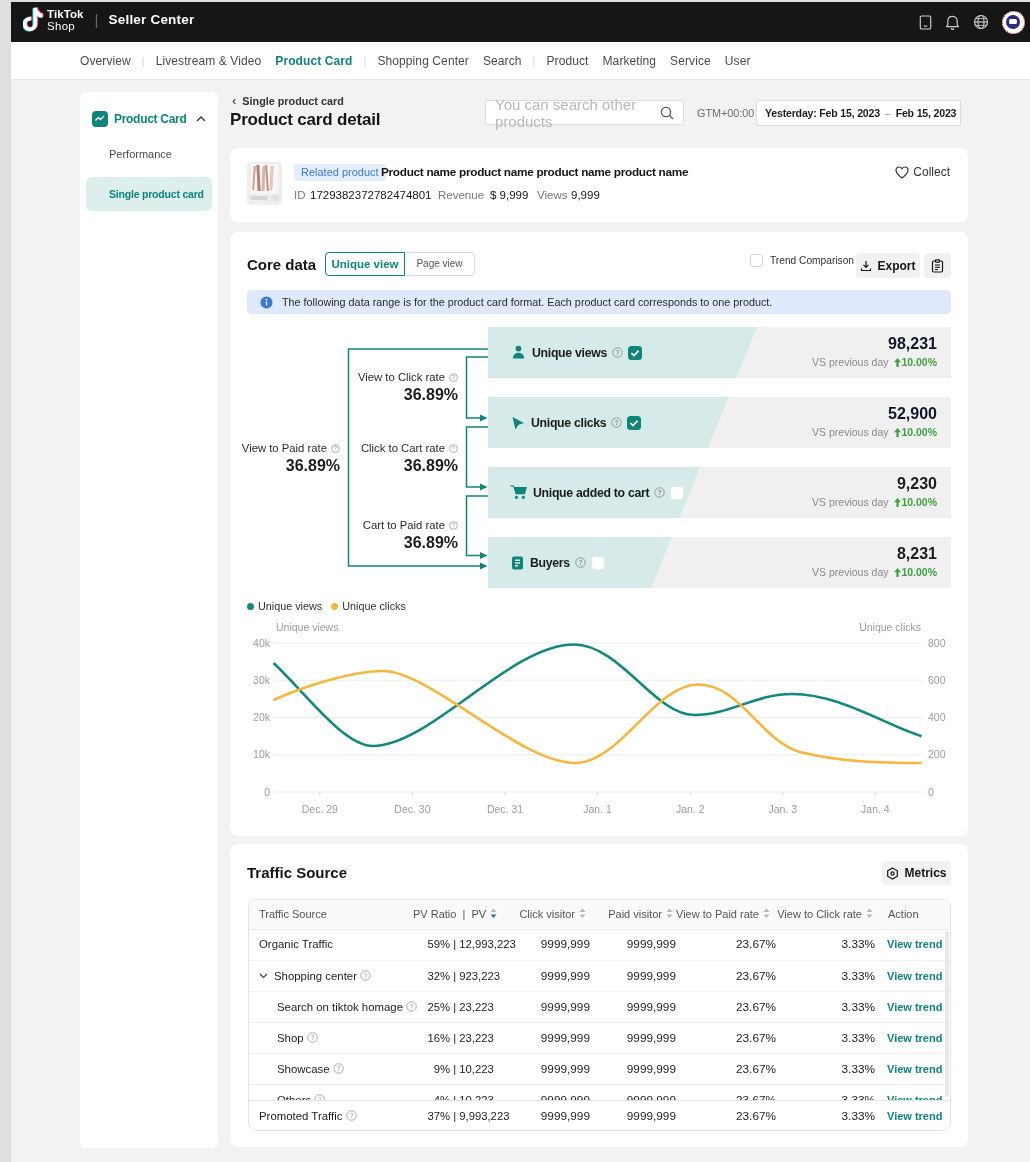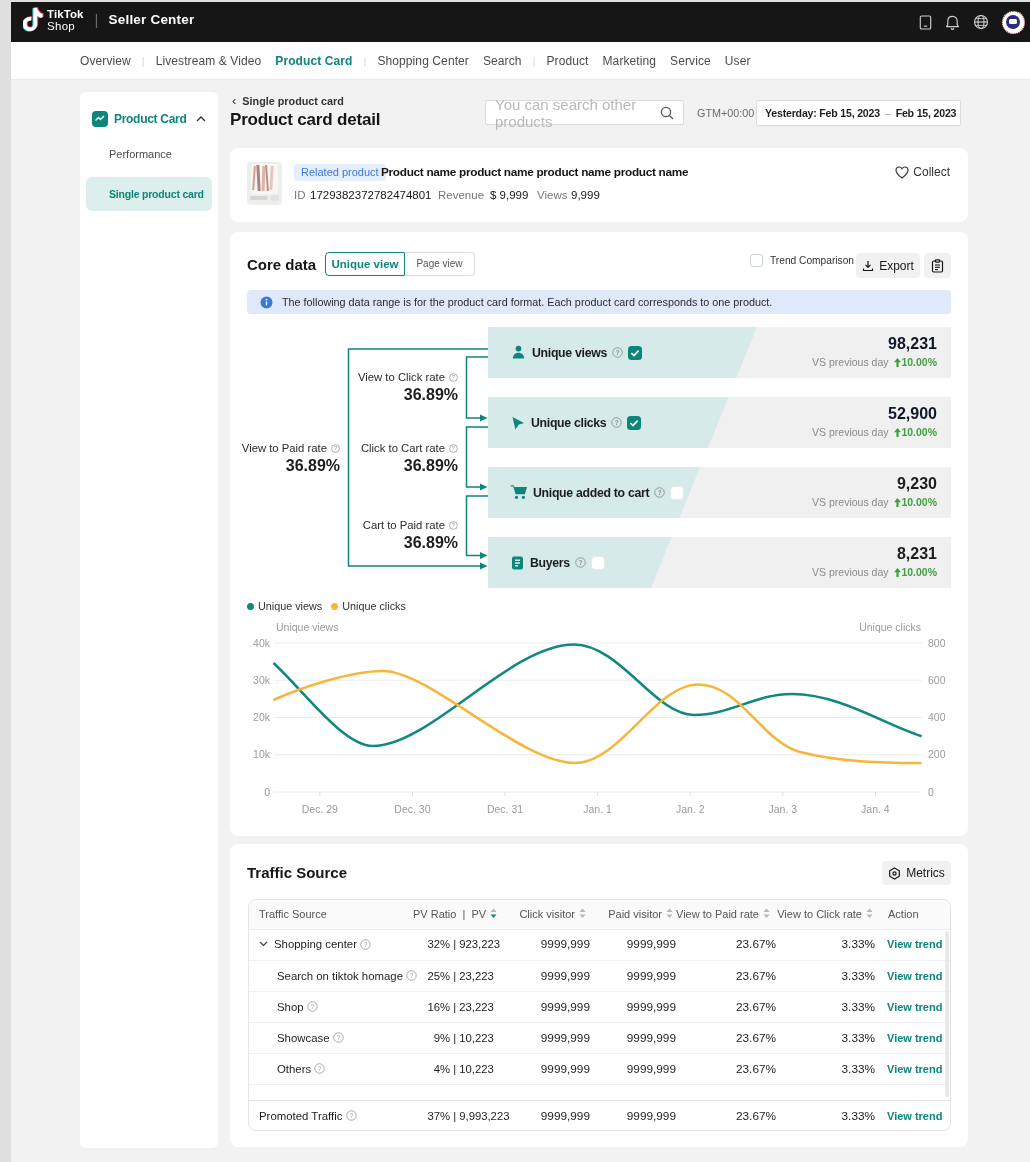--- a/index.html
+++ b/index.html
@@ -46,21 +46,21 @@
 #pline2 span { position:absolute; top:0; white-space:nowrap; }
 #pline2 .g { color:#777; }
 #collect { position:absolute; right:18px; top:17px; font-size:12px; color:#333; display:flex; align-items:center; gap:4px;}
 
 #coredata-t { position:absolute; left:17px; top:24px; font-size:15px; font-weight:bold; color:#161616; }
 .toggle { position:absolute; left:95px; top:20px; display:flex; }
 .toggle .b1 { width:80px; height:24px; line-height:22px; text-align:center; font-size:11.5px; font-weight:bold; color:#0e857a; border:1px solid #0e857a; border-radius:4px 0 0 4px; background:#fff; z-index:2;}
 .toggle .b2 { width:70px; height:24px; line-height:22px; text-align:center; font-size:10px; color:#555; border:1px solid #dcdcdc; border-left:none; border-radius:0 4px 4px 0; background:#fff;}
 #trendchk { position:absolute; left:520px; top:22px; display:flex; align-items:center; font-size:10.2px; color:#333; white-space:nowrap; }
 #trendchk .box { width:13px; height:13px; border:1px solid #c9d2e3; border-radius:3px; background:#fff; margin-right:7px;}
-.gbtn { position:absolute; top:21px; height:25px; background:#f1f1f1; border-radius:4px; display:flex; align-items:center; justify-content:center; font-size:12px; font-weight:normal; color:#161616; }
+.gbtn { position:absolute; top:21px; height:25px; background:#f1f1f1; border-radius:4px; display:flex; align-items:center; justify-content:center; font-size:12px; font-weight:bold; color:#161616; }
 #exportbtn { left:626px; width:64px; }
 #clipbtn { left:694px; width:27px; }
 #banner { position:absolute; left:17px; top:58px; width:704px; height:24px; background:#dfe9fb; border-radius:4px; display:flex; align-items:center; font-size:10.8px; color:#2b2b2b; }
 #banner svg { margin:0 9px 0 13px; }
 
 .frow { position:absolute; left:258px; width:463px; height:51px; background:#f0f0f0; overflow:hidden; }
 .frow .teal { position:absolute; left:0; top:0; height:51px; background:#d5eae9; }
 .frow .lbl { position:absolute; left:22px; top:0; height:51px; display:flex; align-items:center; gap:5px; font-size:12.3px; font-weight:bold; color:#1d1d1d; letter-spacing:-0.3px; }
 .frow .val { position:absolute; right:14px; top:8px; text-align:right; }
 .frow .val .n { font-size:16px; font-weight:bold; color:#0f172a; }
@@ -486,20 +486,29 @@
             <col style="width:155px">
             <col style="width:99px">
             <col style="width:87px">
             <col style="width:86px">
             <col style="width:100px">
             <col style="width:99px">
             <col style="width:77px">
           </colgroup>
           <tbody>
             <tr>
+              <td class="c1" style="padding-left:10px">Organic Traffic</td>
+              <td class="pvcell"><span class="pctb">59%</span> | 12,993,223</td>
+              <td class="num">9999,999</td>
+              <td class="num">9999,999</td>
+              <td class="num">23.67%</td>
+              <td class="num">3.33%</td>
+              <td class="c7">View trend</td>
+            </tr>
+            <tr>
               <td class="c1" style="padding-left:10px"><svg width="9" height="6" viewBox="0 0 9 6" style="margin-right:6px;vertical-align:1px">
                   <polyline points="1,1 4.5,4.5 8,1" stroke="#444" stroke-width="1.2" fill="none"></polyline>
                 </svg>Shopping center&nbsp;<svg class="qm" width="13" height="13" viewBox="0 0 13 13">
                   <circle cx="6.5" cy="6.5" r="5.6" stroke="#9a9a9a" fill="none" stroke-width="1"></circle>
                   <text x="6.5" y="9.1" font-size="7.5" text-anchor="middle" fill="#9a9a9a">?</text>
                 </svg></td>
               <td class="pvcell"><span class="pctb">32%</span> | 923,223</td>
               <td class="num">9999,999</td>
               <td class="num">9999,999</td>
               <td class="num">23.67%</td>

